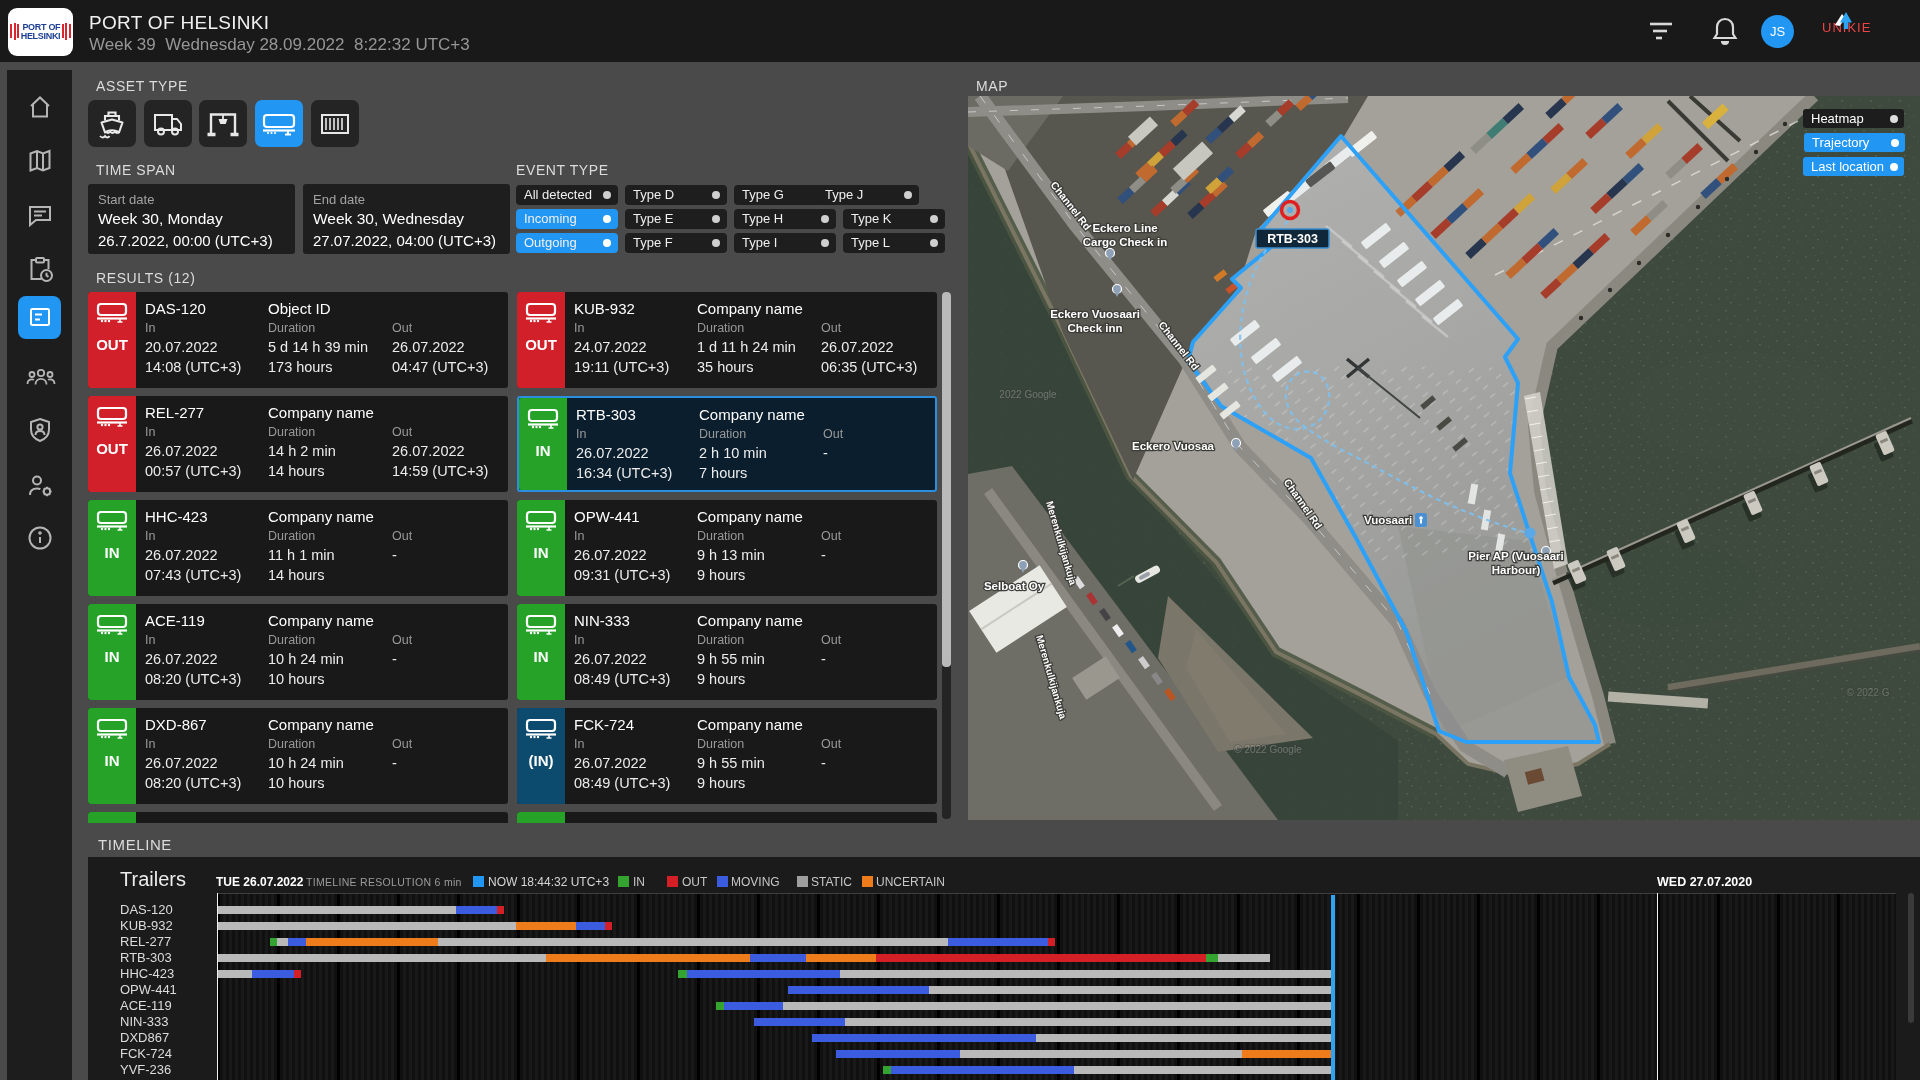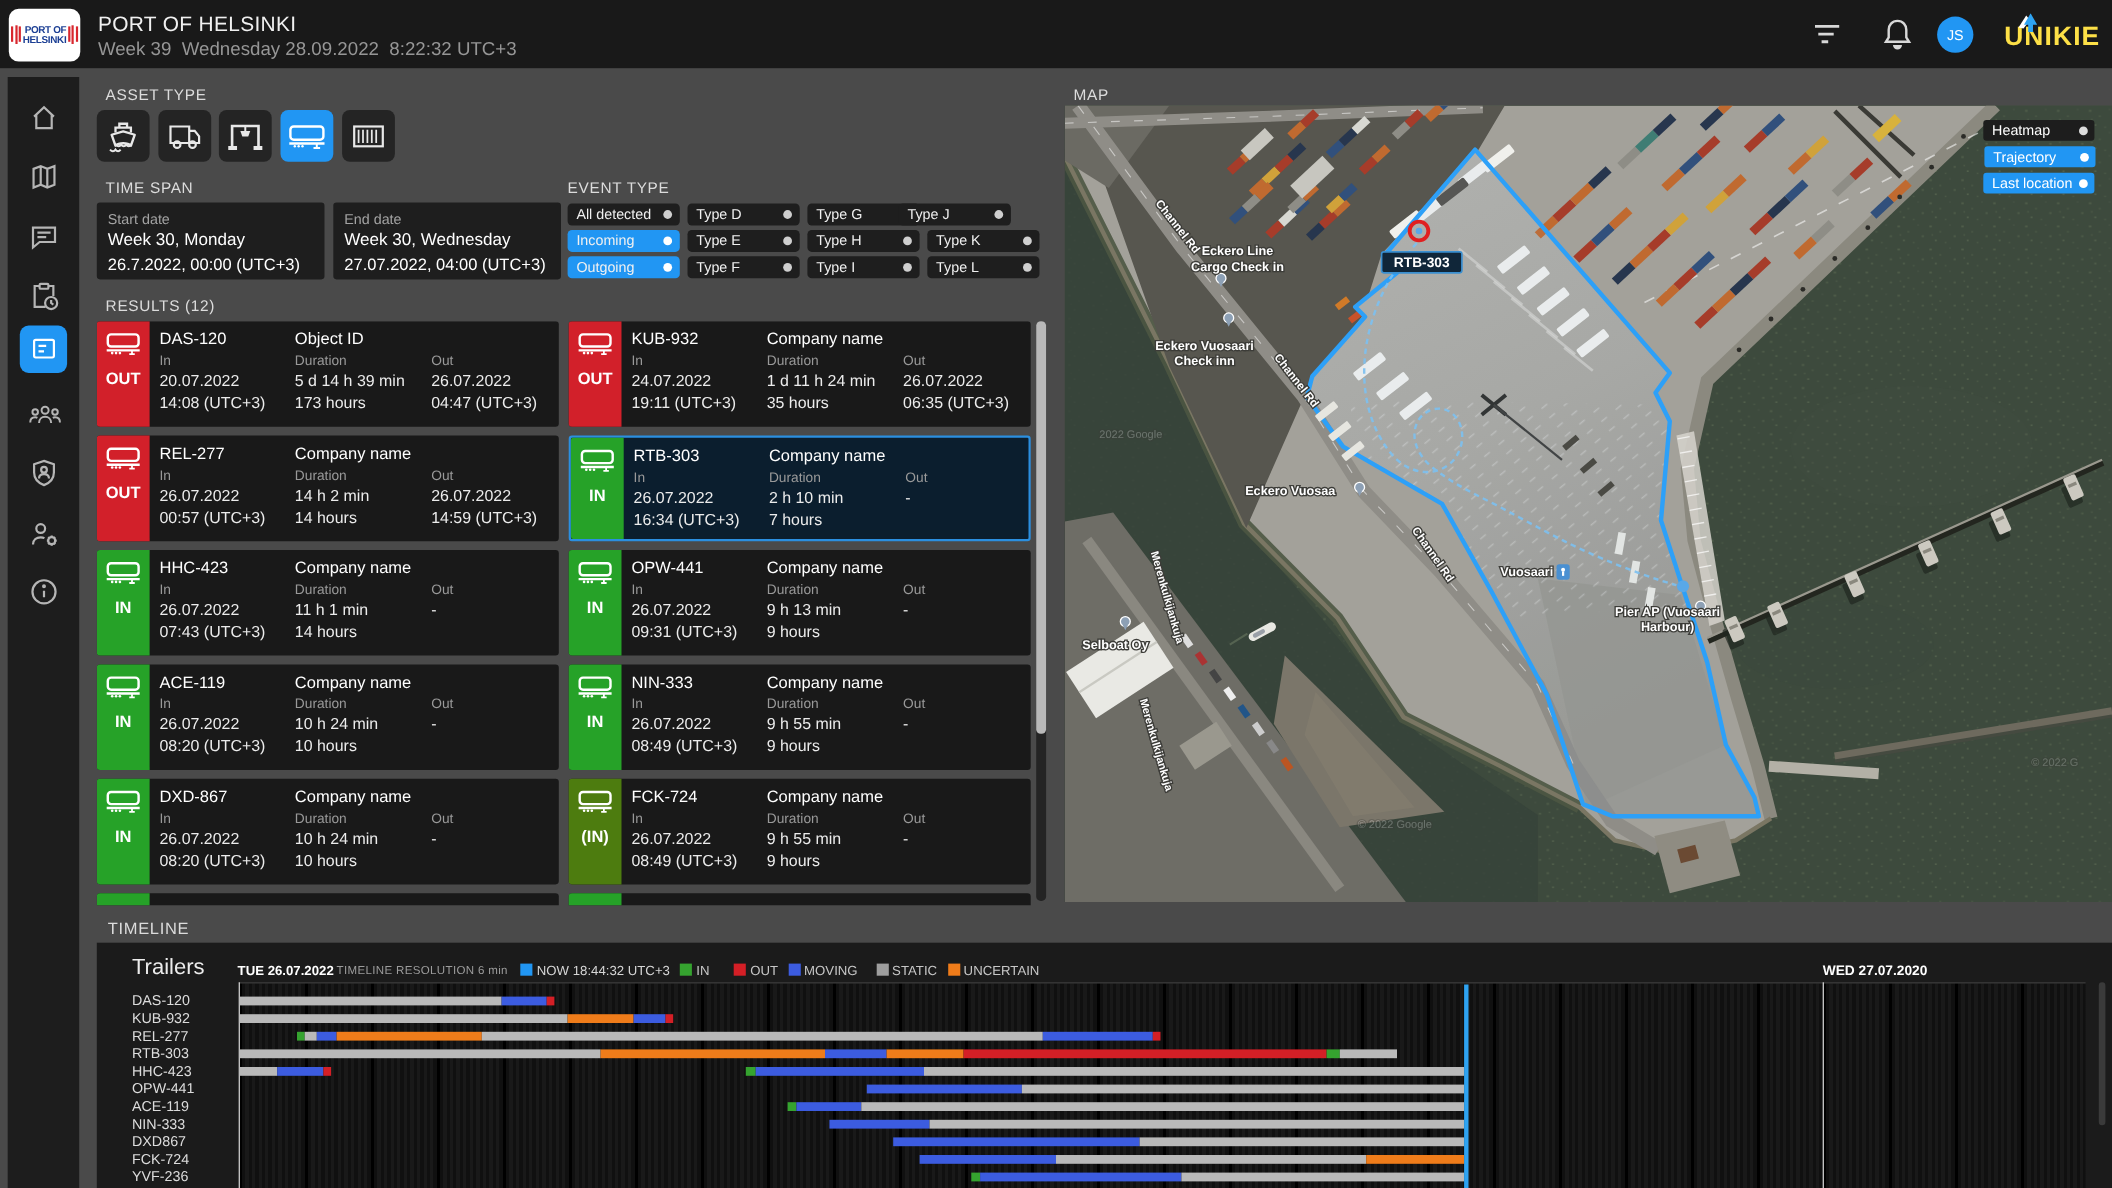--- a/index.html
+++ b/index.html
@@ -8,21 +8,21 @@
 #topbar{position:absolute;left:0;top:0;width:1920px;height:62px;background:#191919}
 #logo{position:absolute;left:8px;top:8px;width:65px;height:48px;background:#fff;border-radius:9px;display:flex;align-items:center;justify-content:center;gap:1.5px;overflow:hidden}
 .rbars{display:flex;gap:1.5px}
 .rbars i{display:block;width:2px;height:14px;background:#d8272e}
 .rbars i:nth-child(2){height:17px;margin-top:-1.5px}
 #logotxt{color:#1c3f94;font-weight:bold;font-size:9px;line-height:9.5px;text-align:right;letter-spacing:-0.3px}
 #h-title{position:absolute;left:89px;top:12px;font-size:19px;color:#f0f0f0;letter-spacing:0.3px}
 #h-sub{position:absolute;left:89px;top:35px;font-size:17px;color:#969696}
 #h-center{position:absolute;left:calc(50% + 8px);transform:translateX(-50%);top:17px;font-size:23px;letter-spacing:8.2px;color:#a8a8a8;font-weight:500;white-space:nowrap}
 #avatar{position:absolute;left:1761px;top:15px;width:33px;height:33px;border-radius:50%;background:#2196f3;color:#fff;font-size:13px;display:flex;align-items:center;justify-content:center}
-#unikie{position:absolute;left:1822px;top:20px;color:#fde047;font-weight:bold;font-size:24px;letter-spacing:1px}
+#unikie{position:absolute;left:1822px;top:20px;color:#ef4444;font-weight:normal;font-size:13px;letter-spacing:1px}
 #sidebar{position:absolute;left:7px;top:70px;width:65px;height:1010px;background:#1d1d1d}
 .sicon{position:absolute;left:19px}
 #seltile{position:absolute;left:11px;top:226px;width:43px;height:43px;background:#2196f3;border-radius:8px}
 .sechead{position:absolute;color:#dcdcdc;font-size:14px;letter-spacing:0.6px}
 .assetbtn{position:absolute;top:100px;width:48px;height:47px;background:#242424;border-radius:7px;display:flex;align-items:center;justify-content:center}
 .assetbtn.sel{background:#2196f3}
 .tsbox{position:absolute;top:184px;width:207px;height:70px;background:#1e1e1e;border-radius:3px;padding:8px 10px}
 .tsbox .l1{color:#a3a3a3;font-size:13px}
 .tsbox .l2{color:#fff;font-size:15.5px;margin-top:3px;white-space:nowrap}
 .tsbox .l3{color:#fff;font-size:15px;margin-top:4px;white-space:nowrap}
@@ -32,21 +32,21 @@
 .chip.on i{background:#fff}
 #results{position:absolute;left:88px;top:292px;width:850px;height:531px;overflow:hidden}
 .card{position:absolute;width:420px;height:96px;background:#191919;border-radius:3px}
 .card.sel{background:#0b1e2e;border:2px solid #2b8fe0}
 .badge{position:absolute;left:0;top:0;width:48px;height:96px;border-radius:3px 0 0 3px;display:flex;flex-direction:column;align-items:center}
 .badge svg{margin-top:10px}
 .badge .bt{color:#fff;font-weight:bold;font-size:15px;margin-top:10px}
 .card.sel .badge{height:92px;border-radius:2px 0 0 2px}
 .b-red{background:#d2202a}
 .b-green{background:#26a228}
-.b-orange{background:#4d7c0f}
+.b-orange{background:#0c4a6e}
 .ct{position:absolute;top:8px;font-size:15px;color:#fff}
 .cl{position:absolute;top:29px;font-size:12.5px;color:#999}
 .cv1{position:absolute;top:47px;font-size:14.5px;color:#ececec}
 .cv2{position:absolute;top:67px;font-size:14.5px;color:#ececec}
 .x1{left:57px}.x2{left:180px}.x3{left:304px}
 #rscroll{position:absolute;left:942px;top:292px;width:9px;height:527px;background:#242424;border-radius:4px}
 #rthumb{position:absolute;left:0;top:0;width:9px;height:375px;background:#b9b9b9;border-radius:4px}
 #mapwrap{position:absolute;left:968px;top:96px;width:952px;height:724px;background:#42503f;overflow:hidden}
 .mapbtn{position:absolute;width:101px;height:19px;background:#1d1d1d;border-radius:3px;color:#fff;font-size:13px;line-height:19px;padding-left:8px}
 .mapbtn i{position:absolute;right:6px;top:5.5px;width:8px;height:8px;border-radius:50%;background:#ddd}

